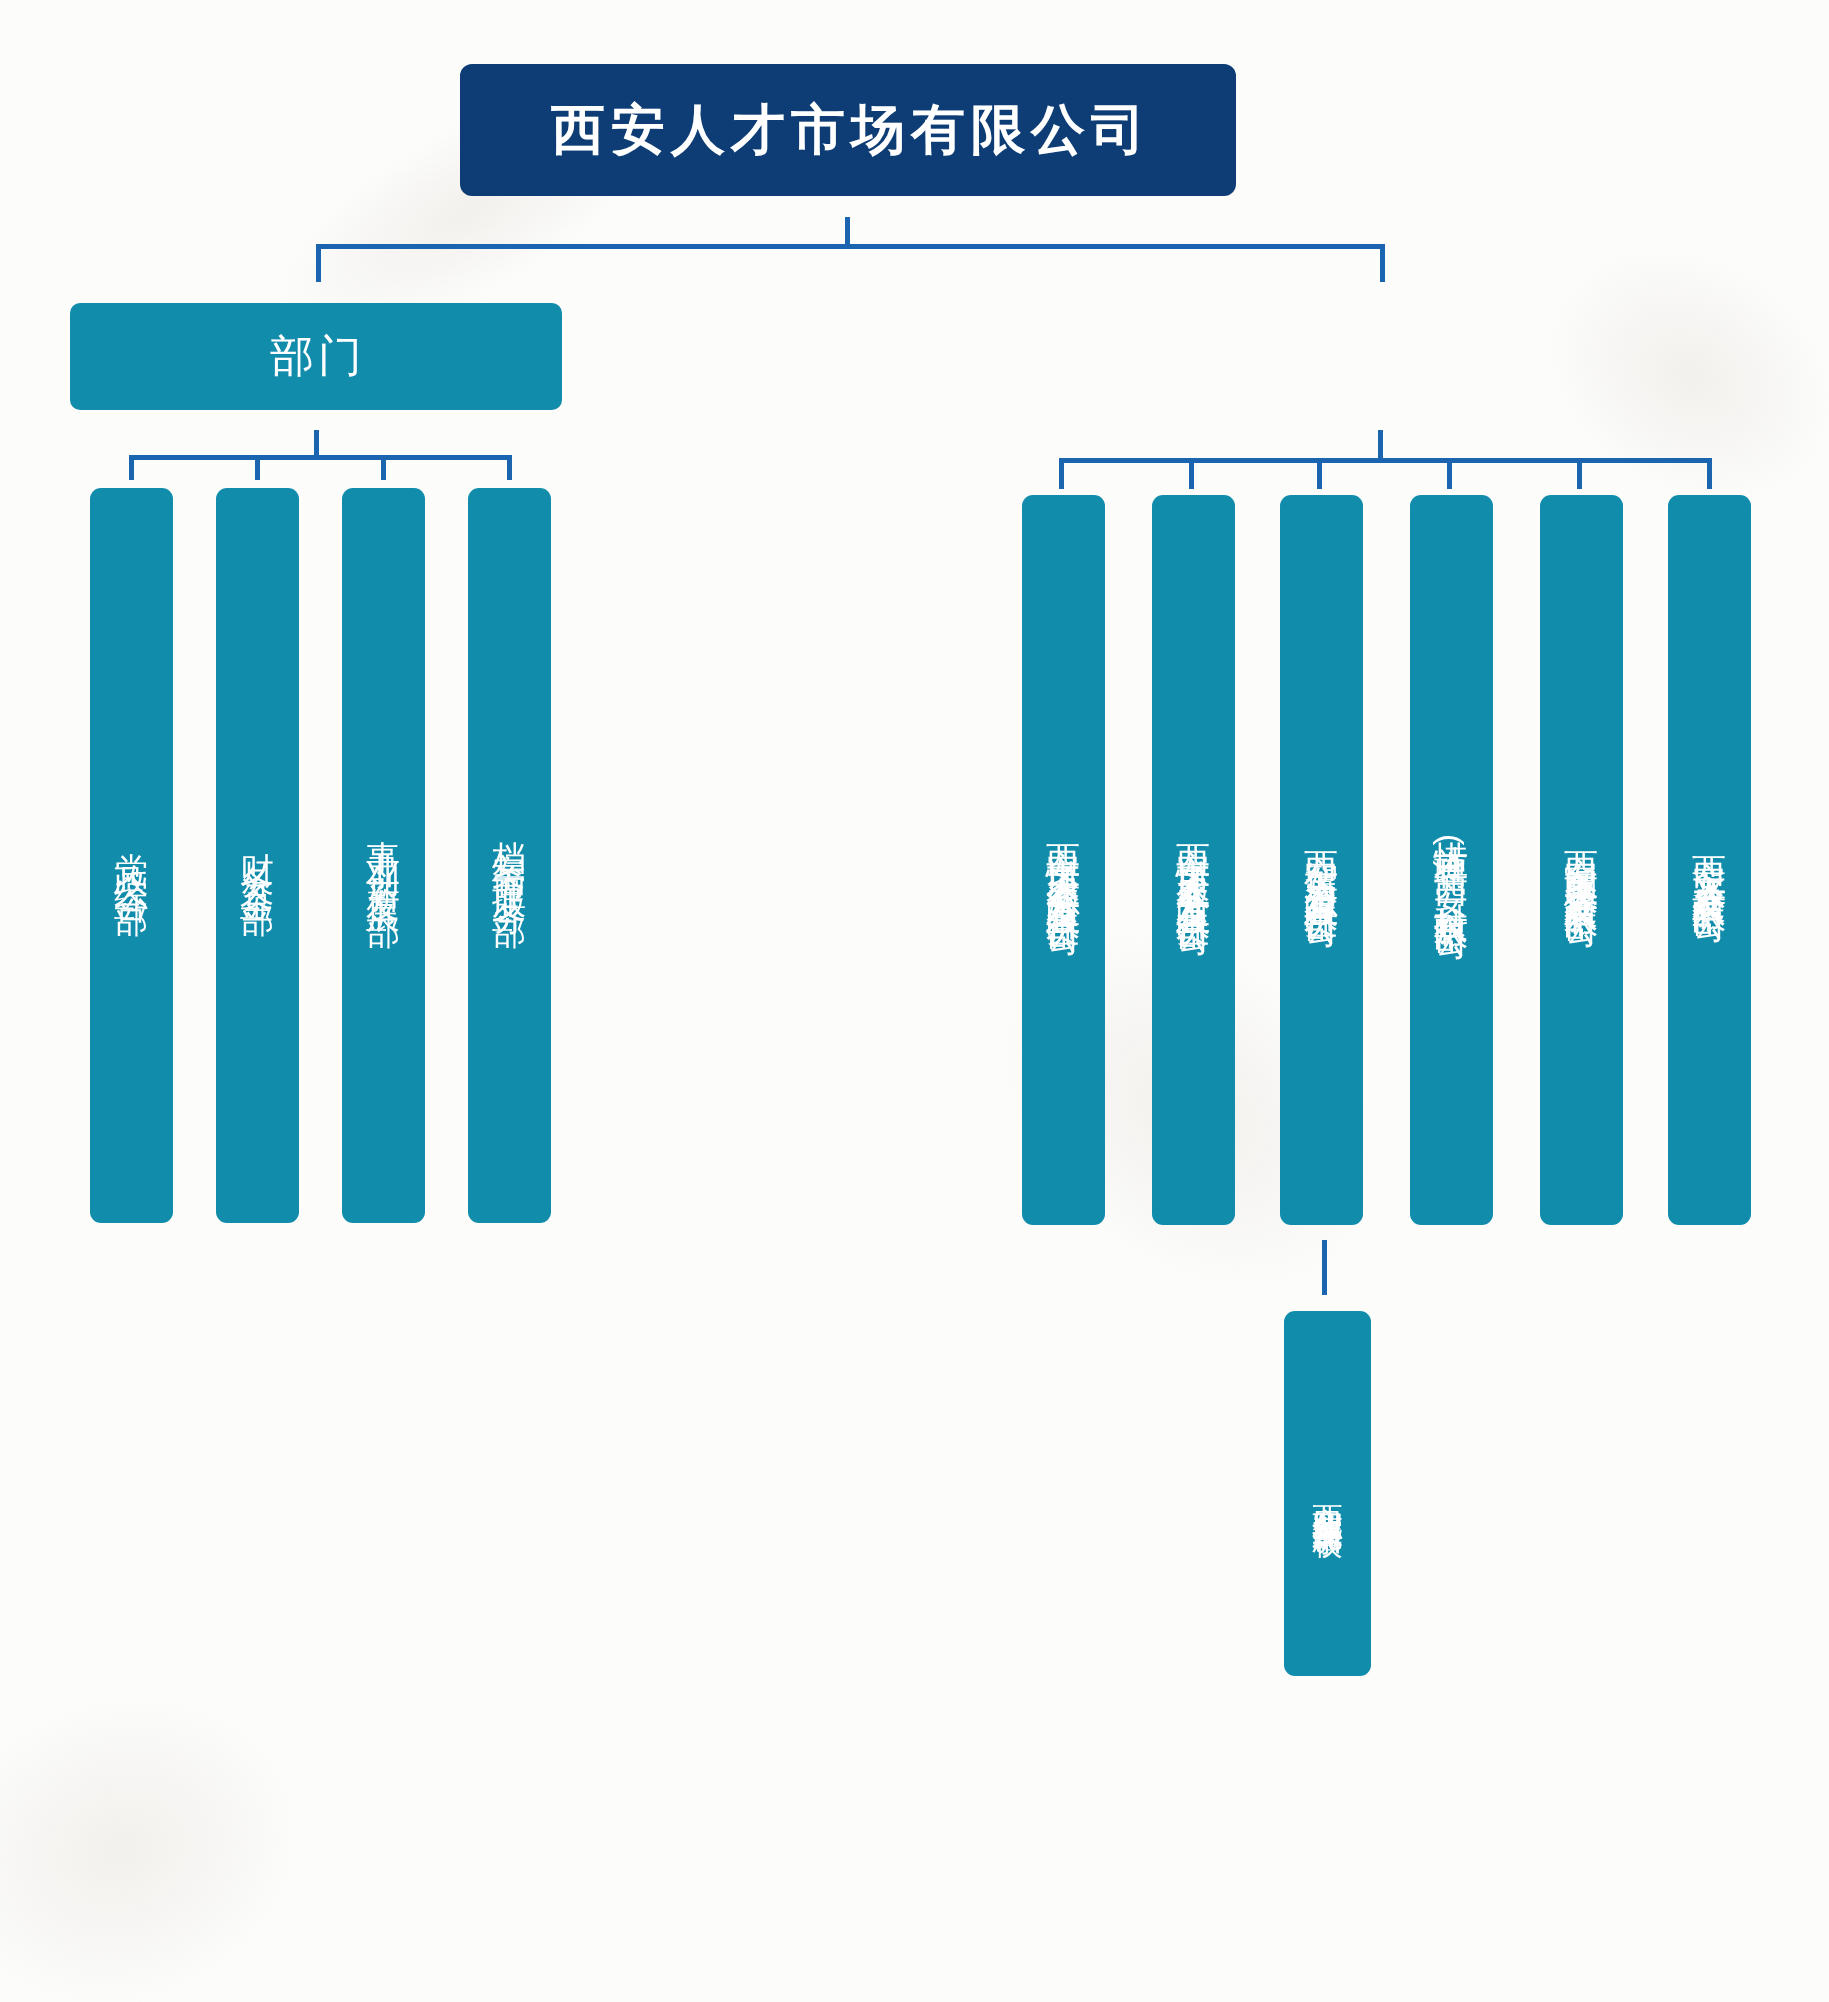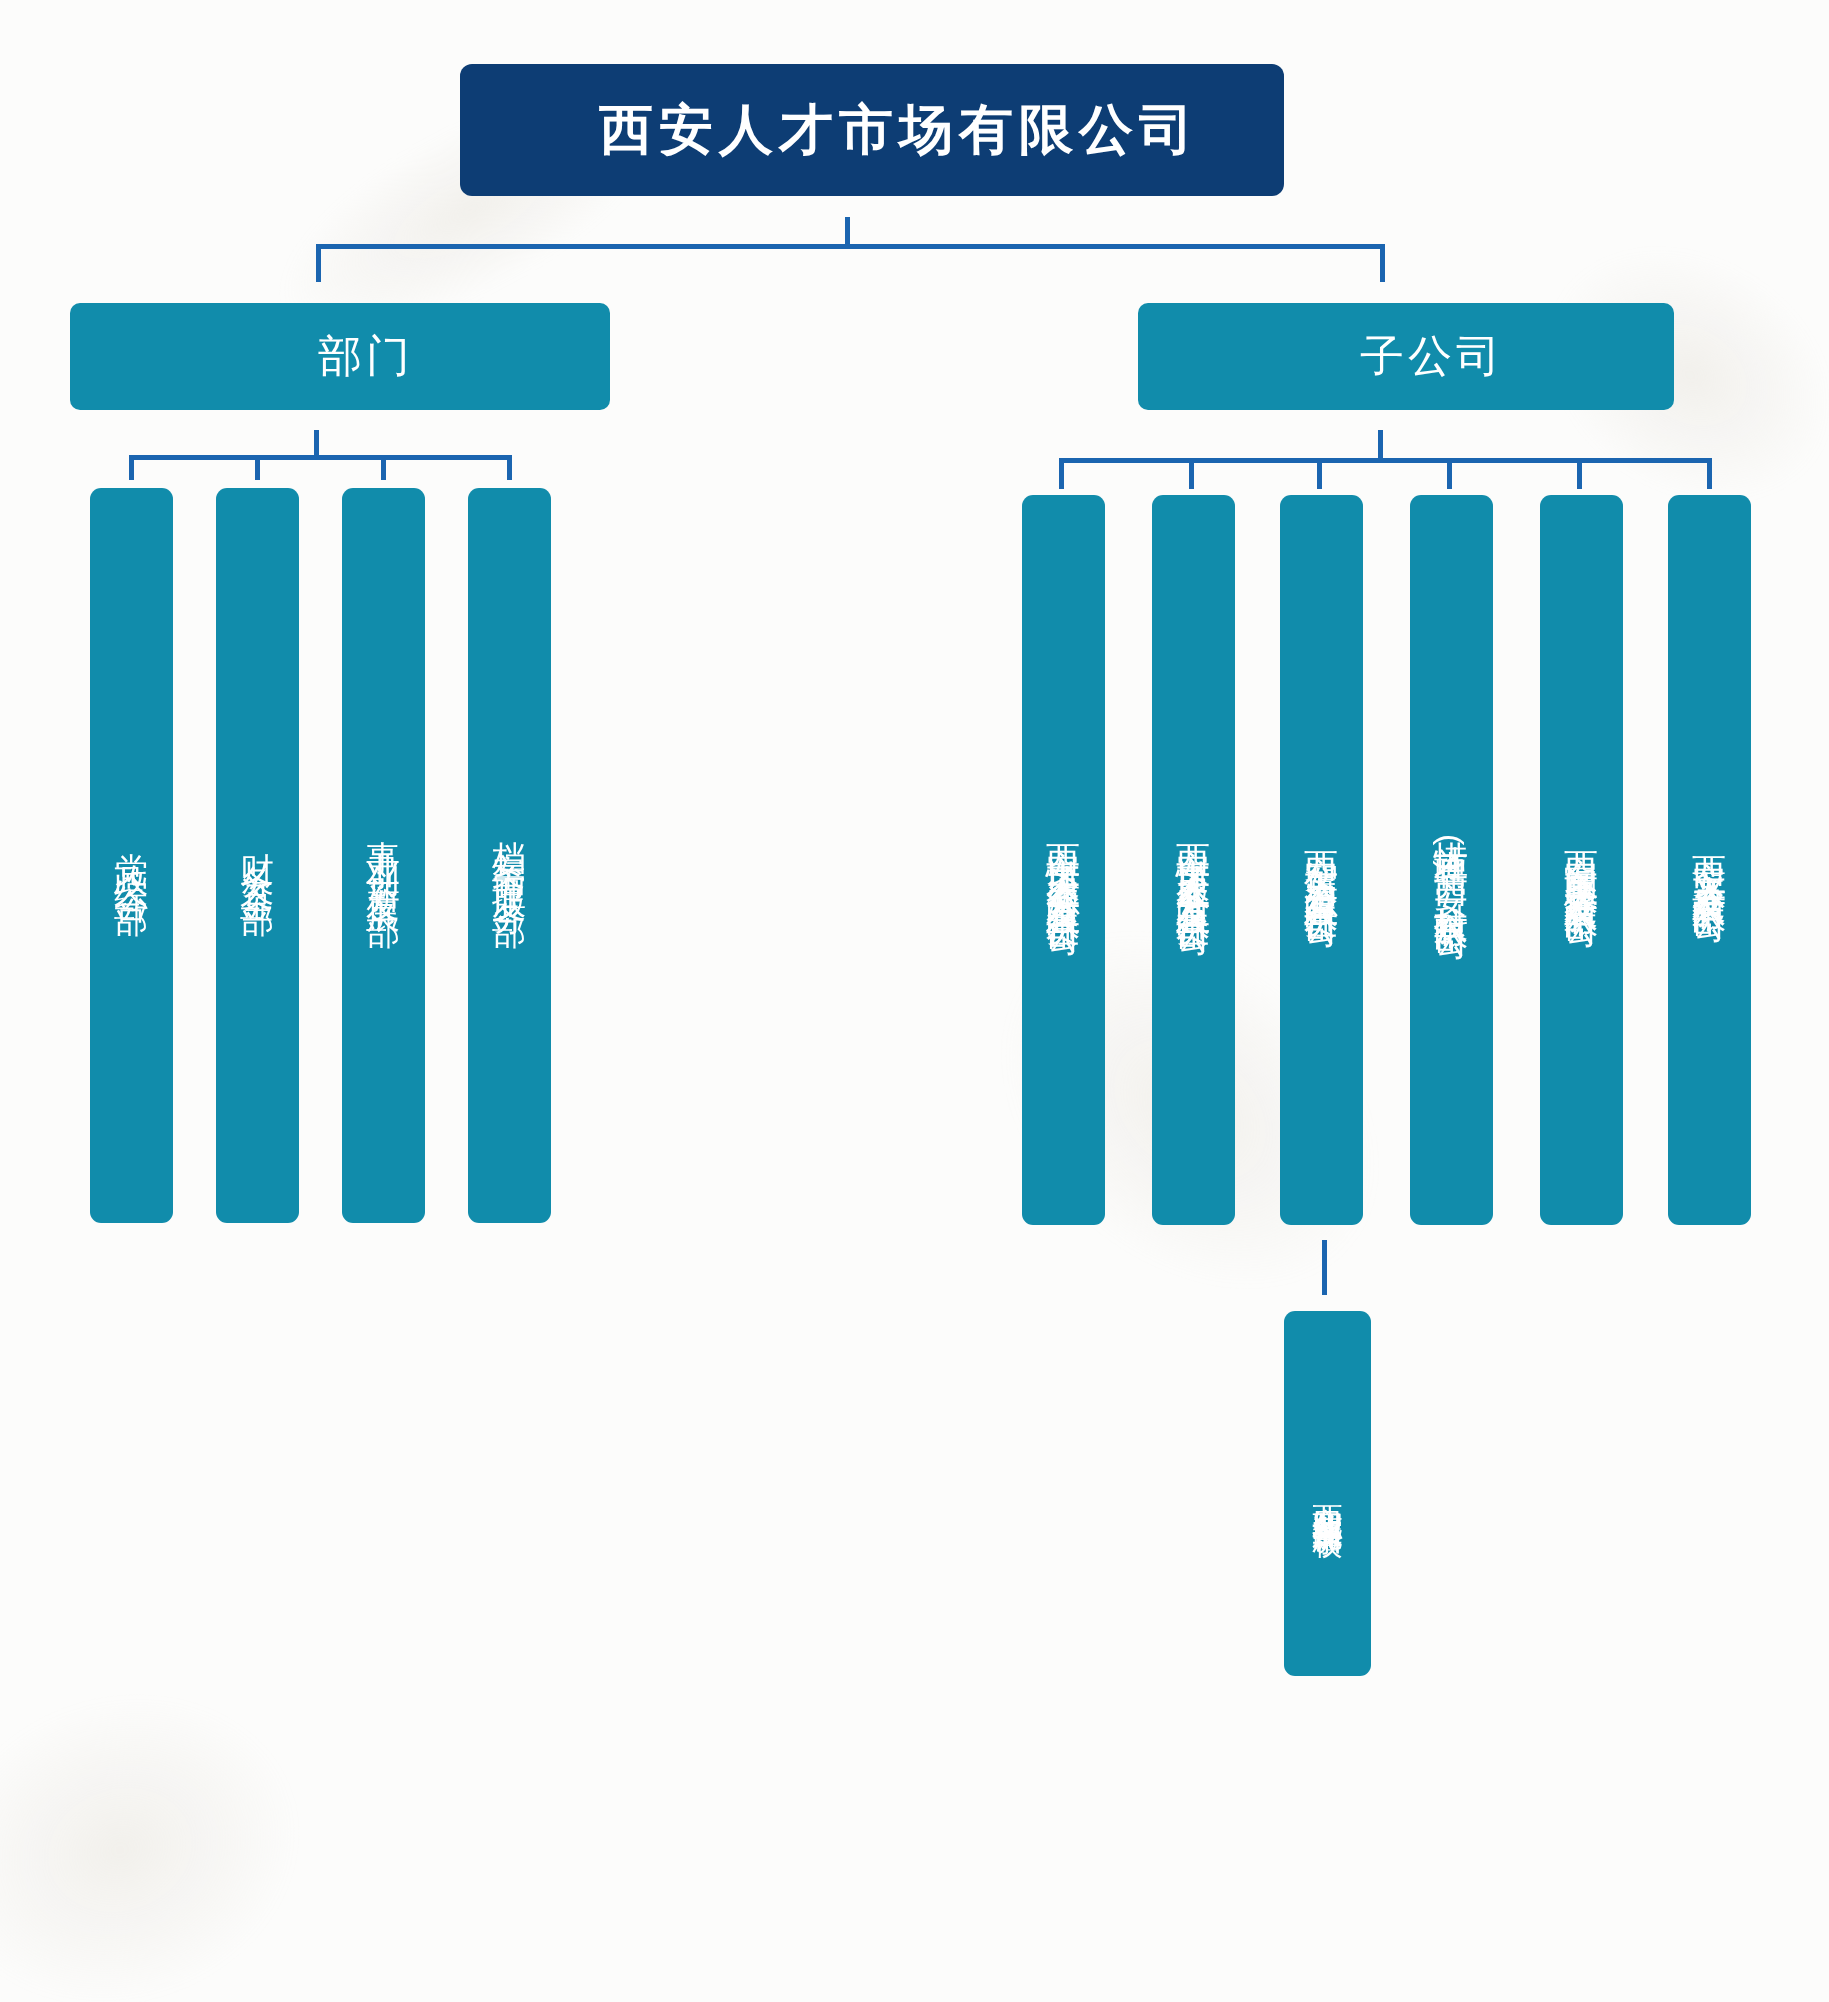--- a/index.html
+++ b/index.html
@@ -40,21 +40,20 @@
 
   
   .node {
     position: absolute;
     background: #118cab;
     border-radius: 10px;
     color: #ffffff;
     display: flex;
     align-items: center;
     justify-content: center;
-    padding-left: 48px;
   }
   .root-node {
     left: 460px; top: 64px;
     width: 776px; height: 132px;
     background: #0d3d74;
     border-radius: 12px;
     font-size: 54px;
     font-weight: bold;
     letter-spacing: 6px;
     text-indent: 6px; 
@@ -139,21 +138,20 @@
   <div class="wisp w4"></div>
 
   <div class="node root-node">西安人才市场有限公司</div>
 
   <div class="line v stem-top"></div>
   <div class="line h main-h"></div>
   <div class="line v main-corner-l"></div>
   <div class="line v main-corner-r"></div>
 
   <div class="node group-node dept-header">部门</div>
-  <div class="node group-node sub-header">子公司</div>
 
   <div class="line v dept-stem"></div>
   <div class="line h dept-h"></div>
   <div class="line v dept-drop d1"></div>
   <div class="line v dept-drop d2"></div>
   <div class="line v dept-drop d3"></div>
   <div class="line v dept-drop d4"></div>
 
   <div class="col dept-col c1">
     <span class="vtext">党政综合部</span>

